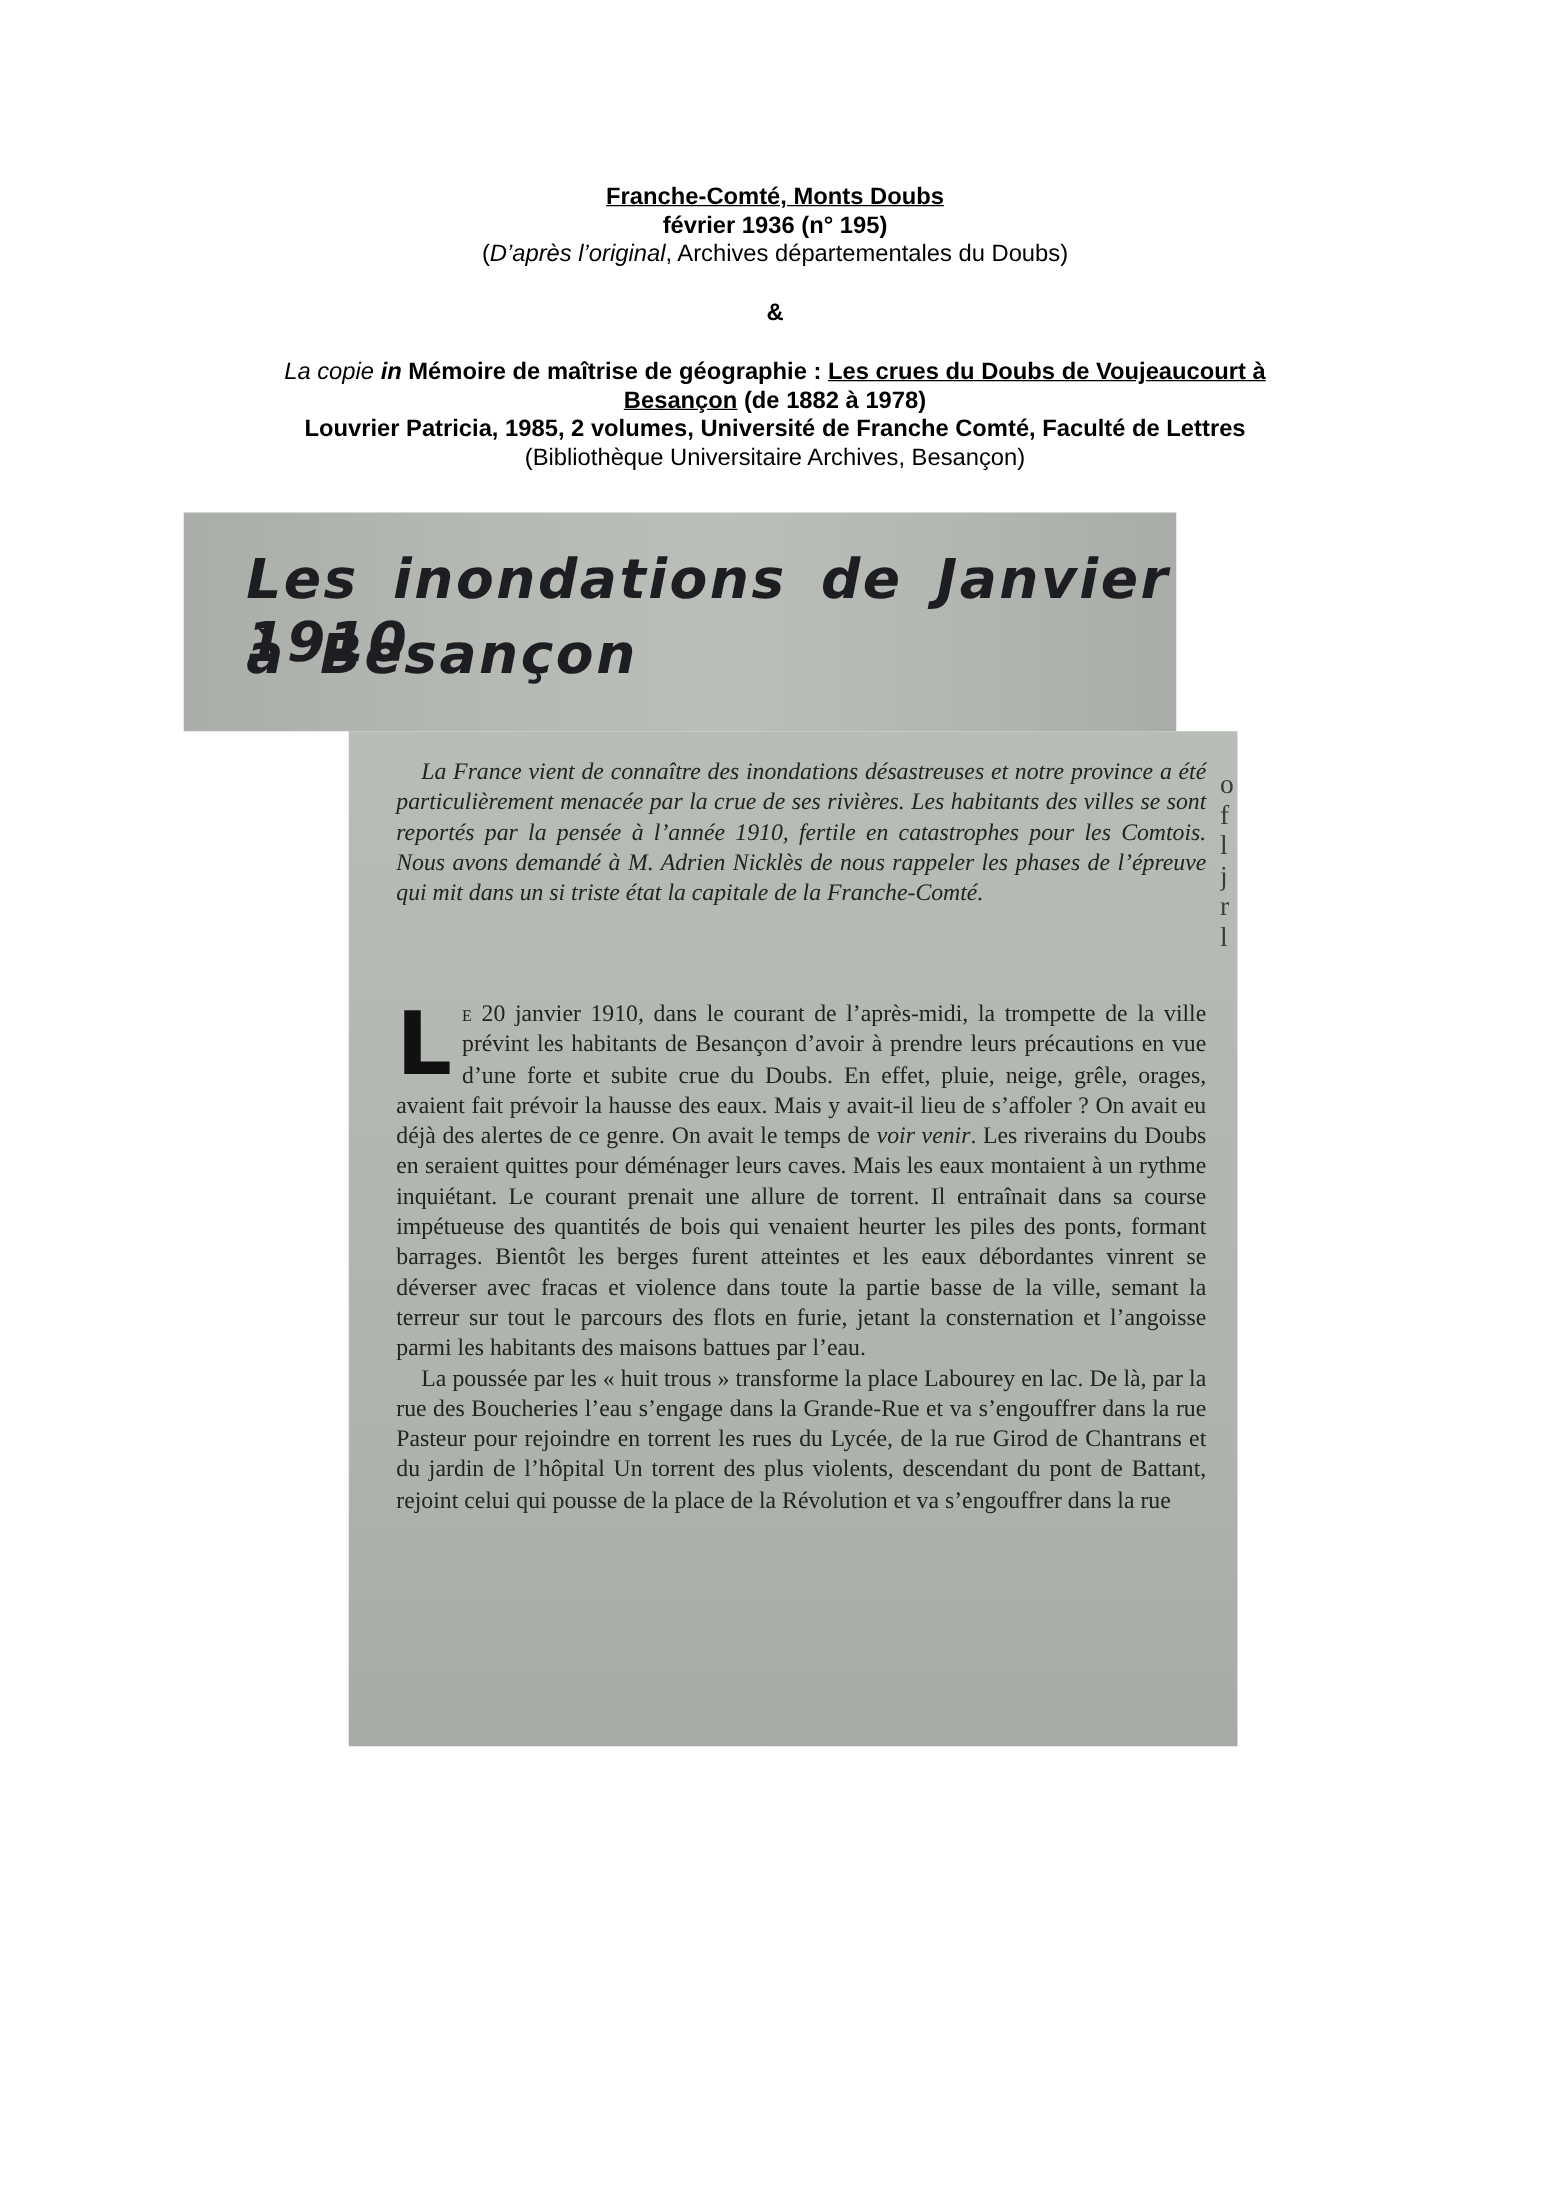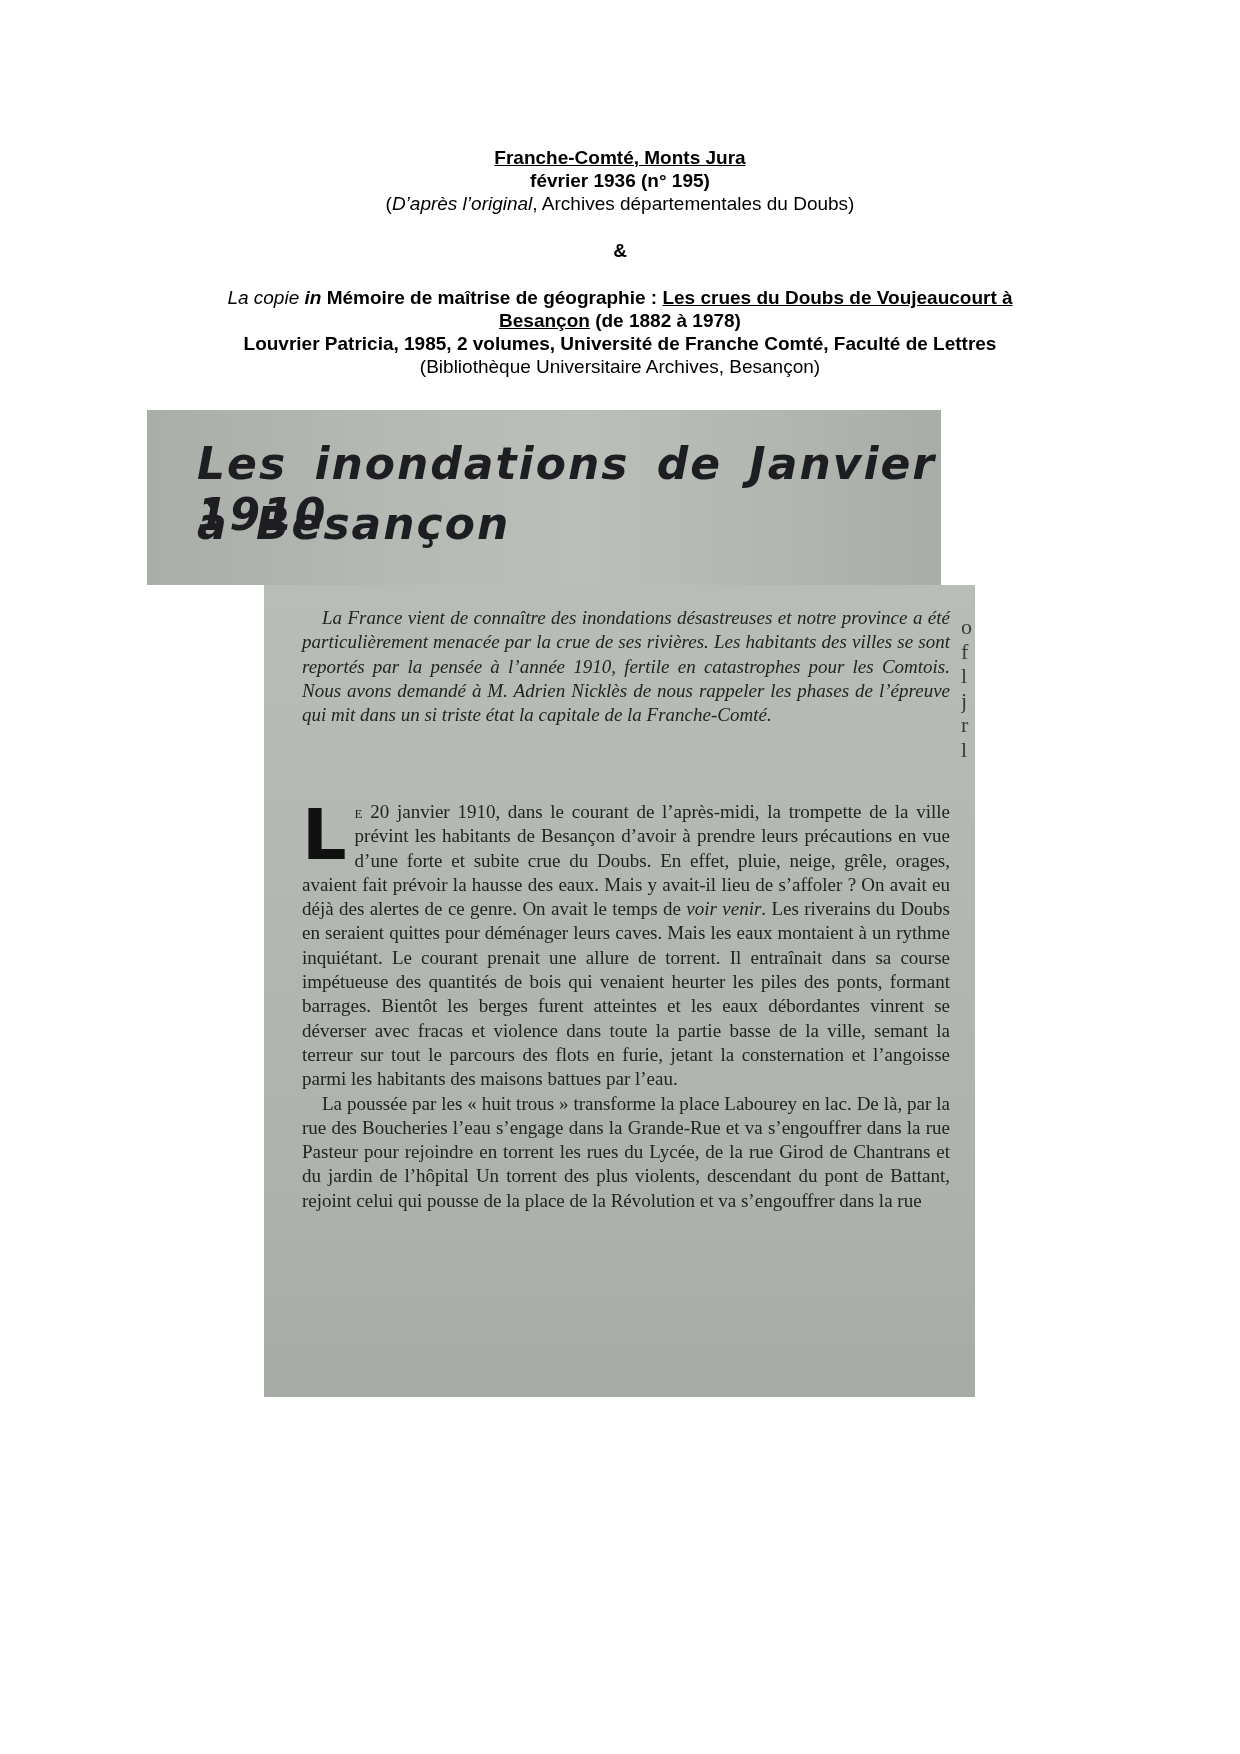--- a/index.html
+++ b/index.html
@@ -8,35 +8,35 @@
   .header .line { display: block; }
   .b { font-weight: bold; }
   .u { text-decoration: underline; }
   .i { font-style: italic; text-align: center; }
   .gap { height: 24px; }
   .title-clip { position: absolute; left: 147px; top: 410px; width: 794px; height: 175px;
     background: linear-gradient(90deg, #a9aea9 0%, #b4b9b3 30%, #babfb9 55%, #b1b6b0 80%, #a8ada7 100%); font-style: italic; }
   .title-clip .t { position: absolute; left: 50px; font-family: "DejaVu Sans", sans-serif; font-weight: bold; font-size: 44px; color: #1d1d22; letter-spacing: 2px; word-spacing: 10px; }
   .title-clip .t1 { top: 28px; }
   .title-clip .t2 { top: 88px; }
-  .body-clip { position: absolute; left: 264px; top: 585px; width: 711px; height: 812px;
+  .body-clip { position: absolute; left: 279px; top: 585px; width: 711px; height: 812px;
     background: linear-gradient(180deg, #b9bdb8 0%, #b3b7b1 40%, #aeb2ac 75%, #a7aba5 100%); }
   .body-clip .margin-frag { position: absolute; left: 697px; top: 30px; font-family: "Liberation Serif", serif; font-size: 22px; line-height: 24.5px; color: #3a3a3a; width: 14px; overflow: hidden; }
   .col { position: absolute; left: 38px; width: 648px; font-family: "Liberation Serif", serif; color: #232323; font-size: 19px; line-height: 24.3px; text-align: justify; }
   .chapeau { top: 21px; font-style: italic; text-indent: 20px; }
   .main { top: 215px; }
   .dropcap { float: left; font-family: "DejaVu Sans", sans-serif; font-weight: bold; font-size: 70px; line-height: 62px; margin: 4px 8px 0 0; color: #111; }
   .main p { margin: 0; }
   .main p.indent { text-indent: 20px; }
 </style>
 </head>
 <body>
 
 <div class="header">
-  <span class="line b u">Franche-Comté, Monts Jura</span>
+  <span class="line b u">Franche-Comté, Monts Doubs</span>
   <span class="line b">février 1936 (n° 195)</span>
   <span class="line"><span>(</span><span class="i">D’après l’original</span><span>, Archives départementales du Doubs)</span></span>
   <div class="gap"></div>
   <span class="line b">&amp;</span>
   <div class="gap"></div>
   <span class="line"><span class="i">La copie </span><span class="i b">in</span><span class="b"> Mémoire de maîtrise de géographie : </span><span class="b u">Les crues du Doubs de Voujeaucourt à </span></span>
   <span class="line"><span class="b u">Besançon</span><span class="b"> (de 1882 à 1978)</span></span>
   <span class="line b">Louvrier Patricia, 1985, 2 volumes, Université de Franche Comté, Faculté de Lettres</span>
   <span class="line">(Bibliothèque Universitaire Archives, Besançon)</span>
 </div>

